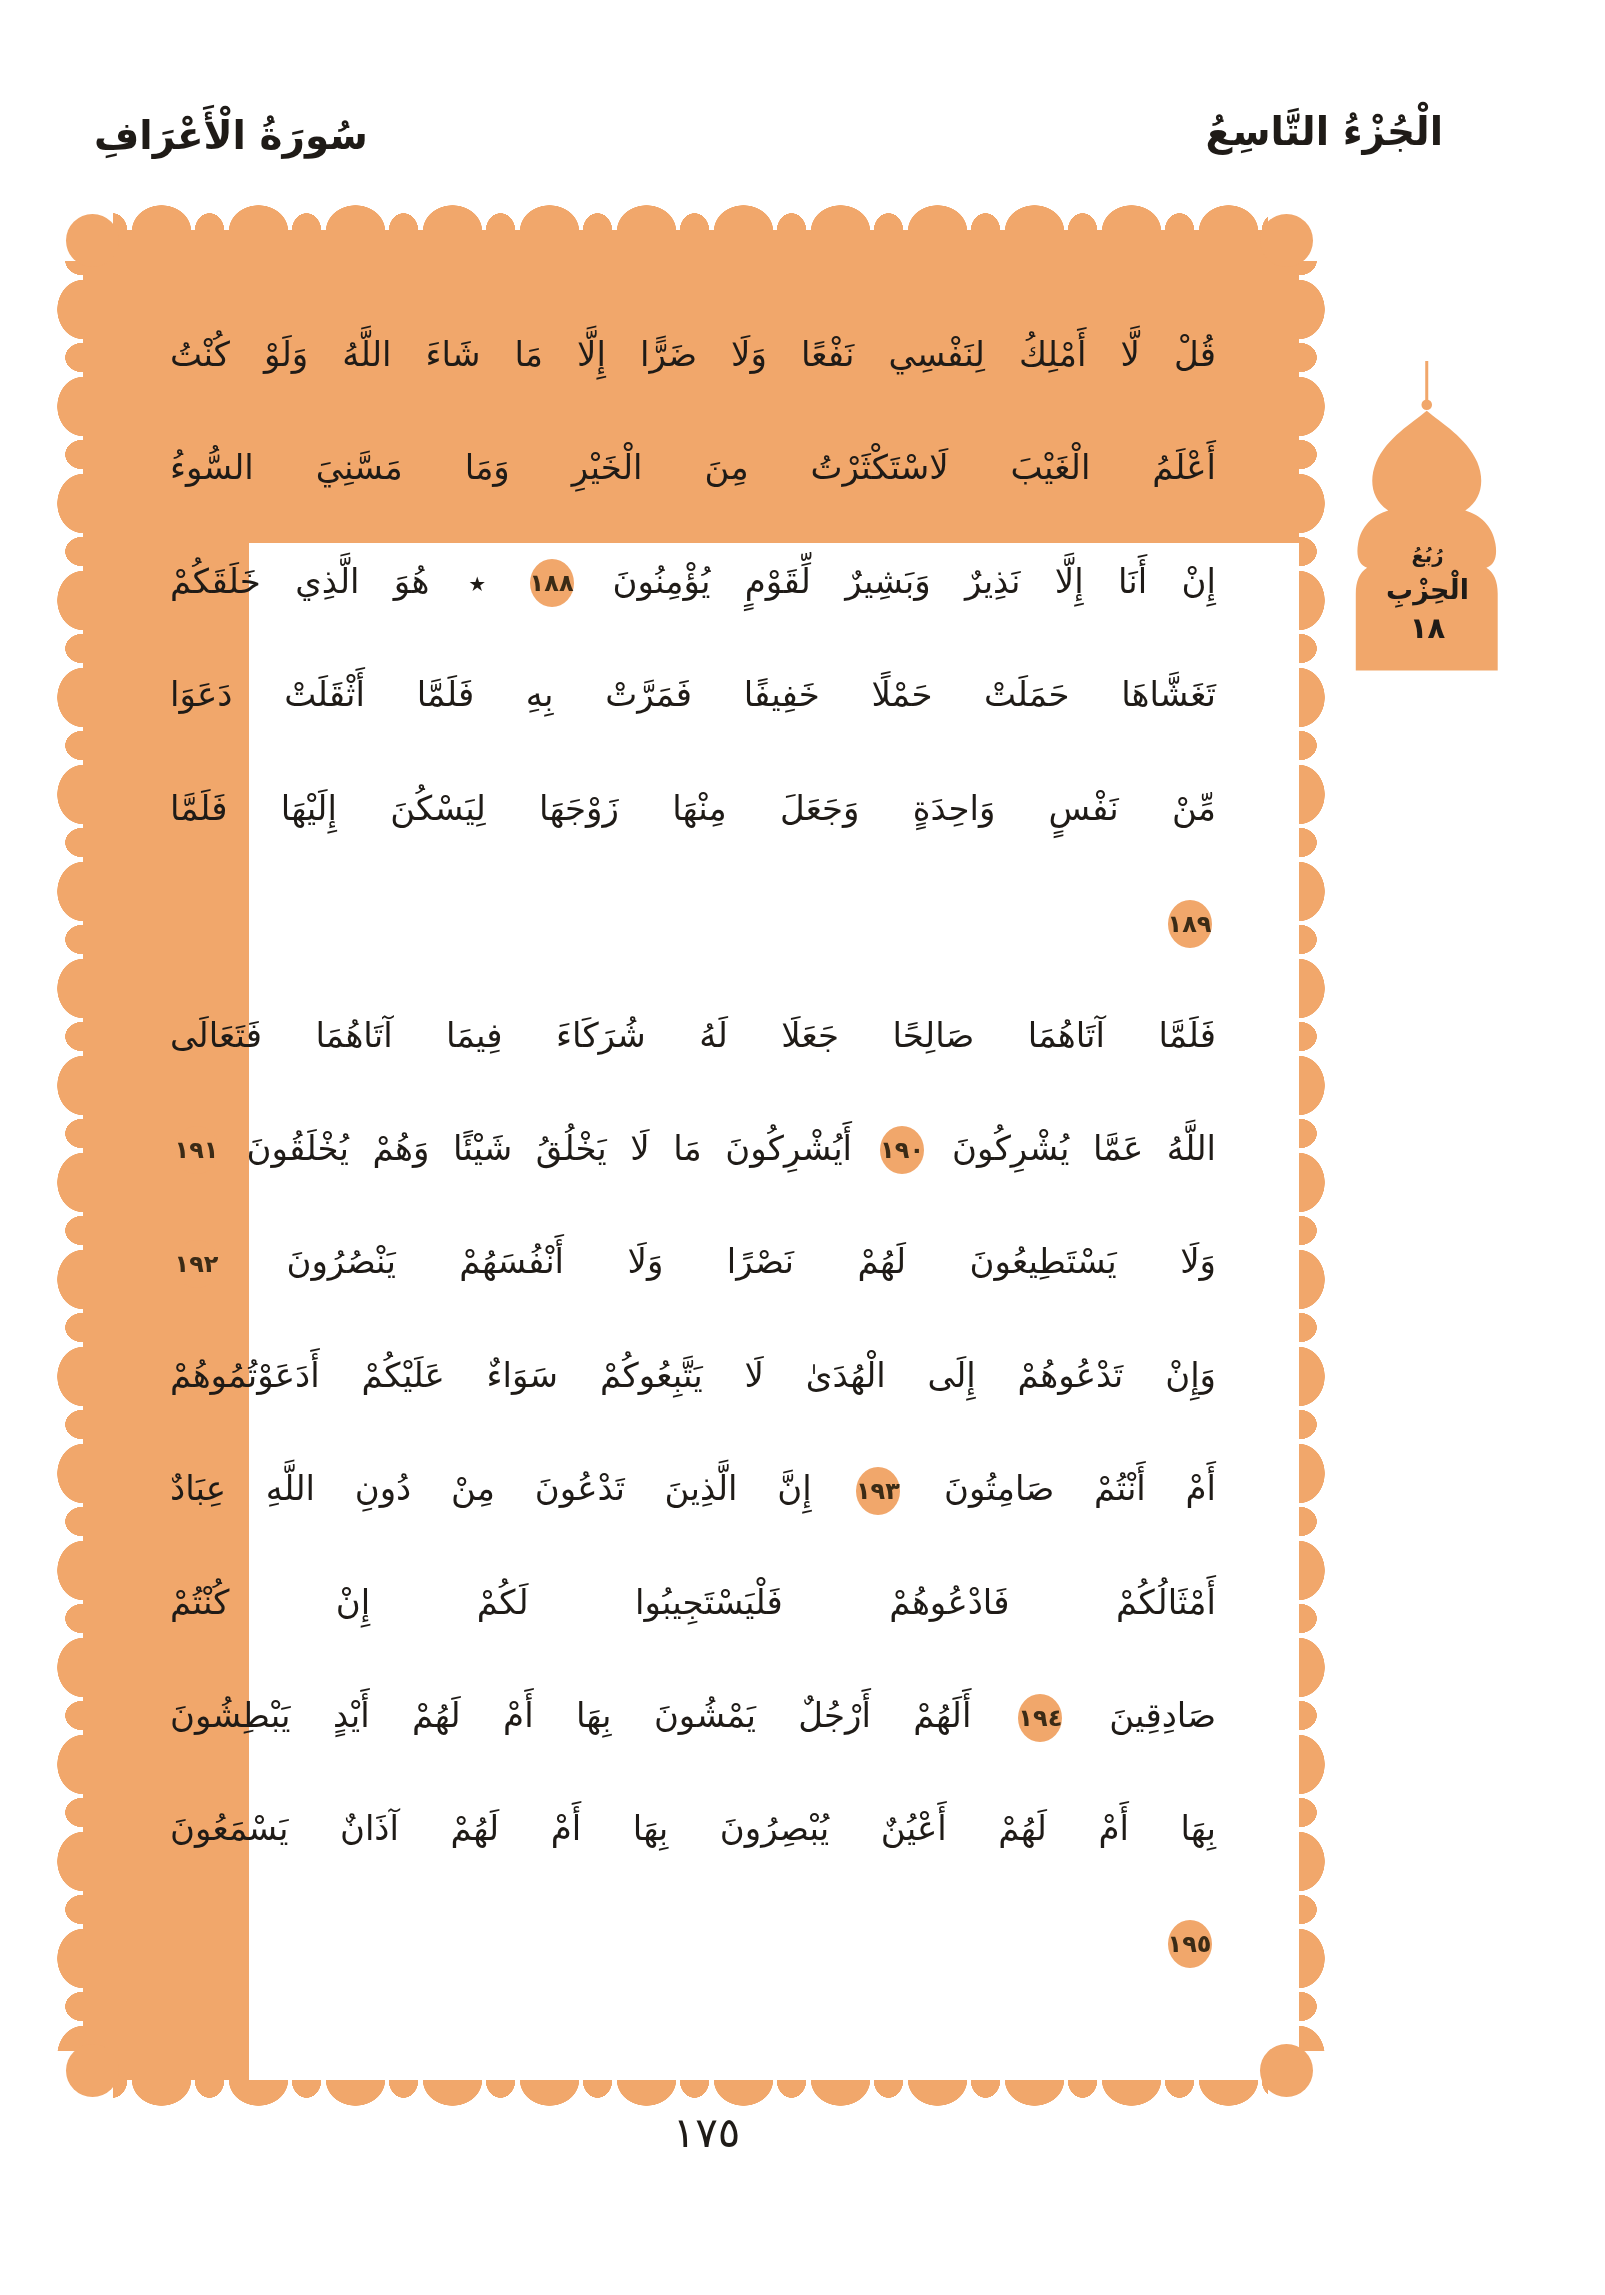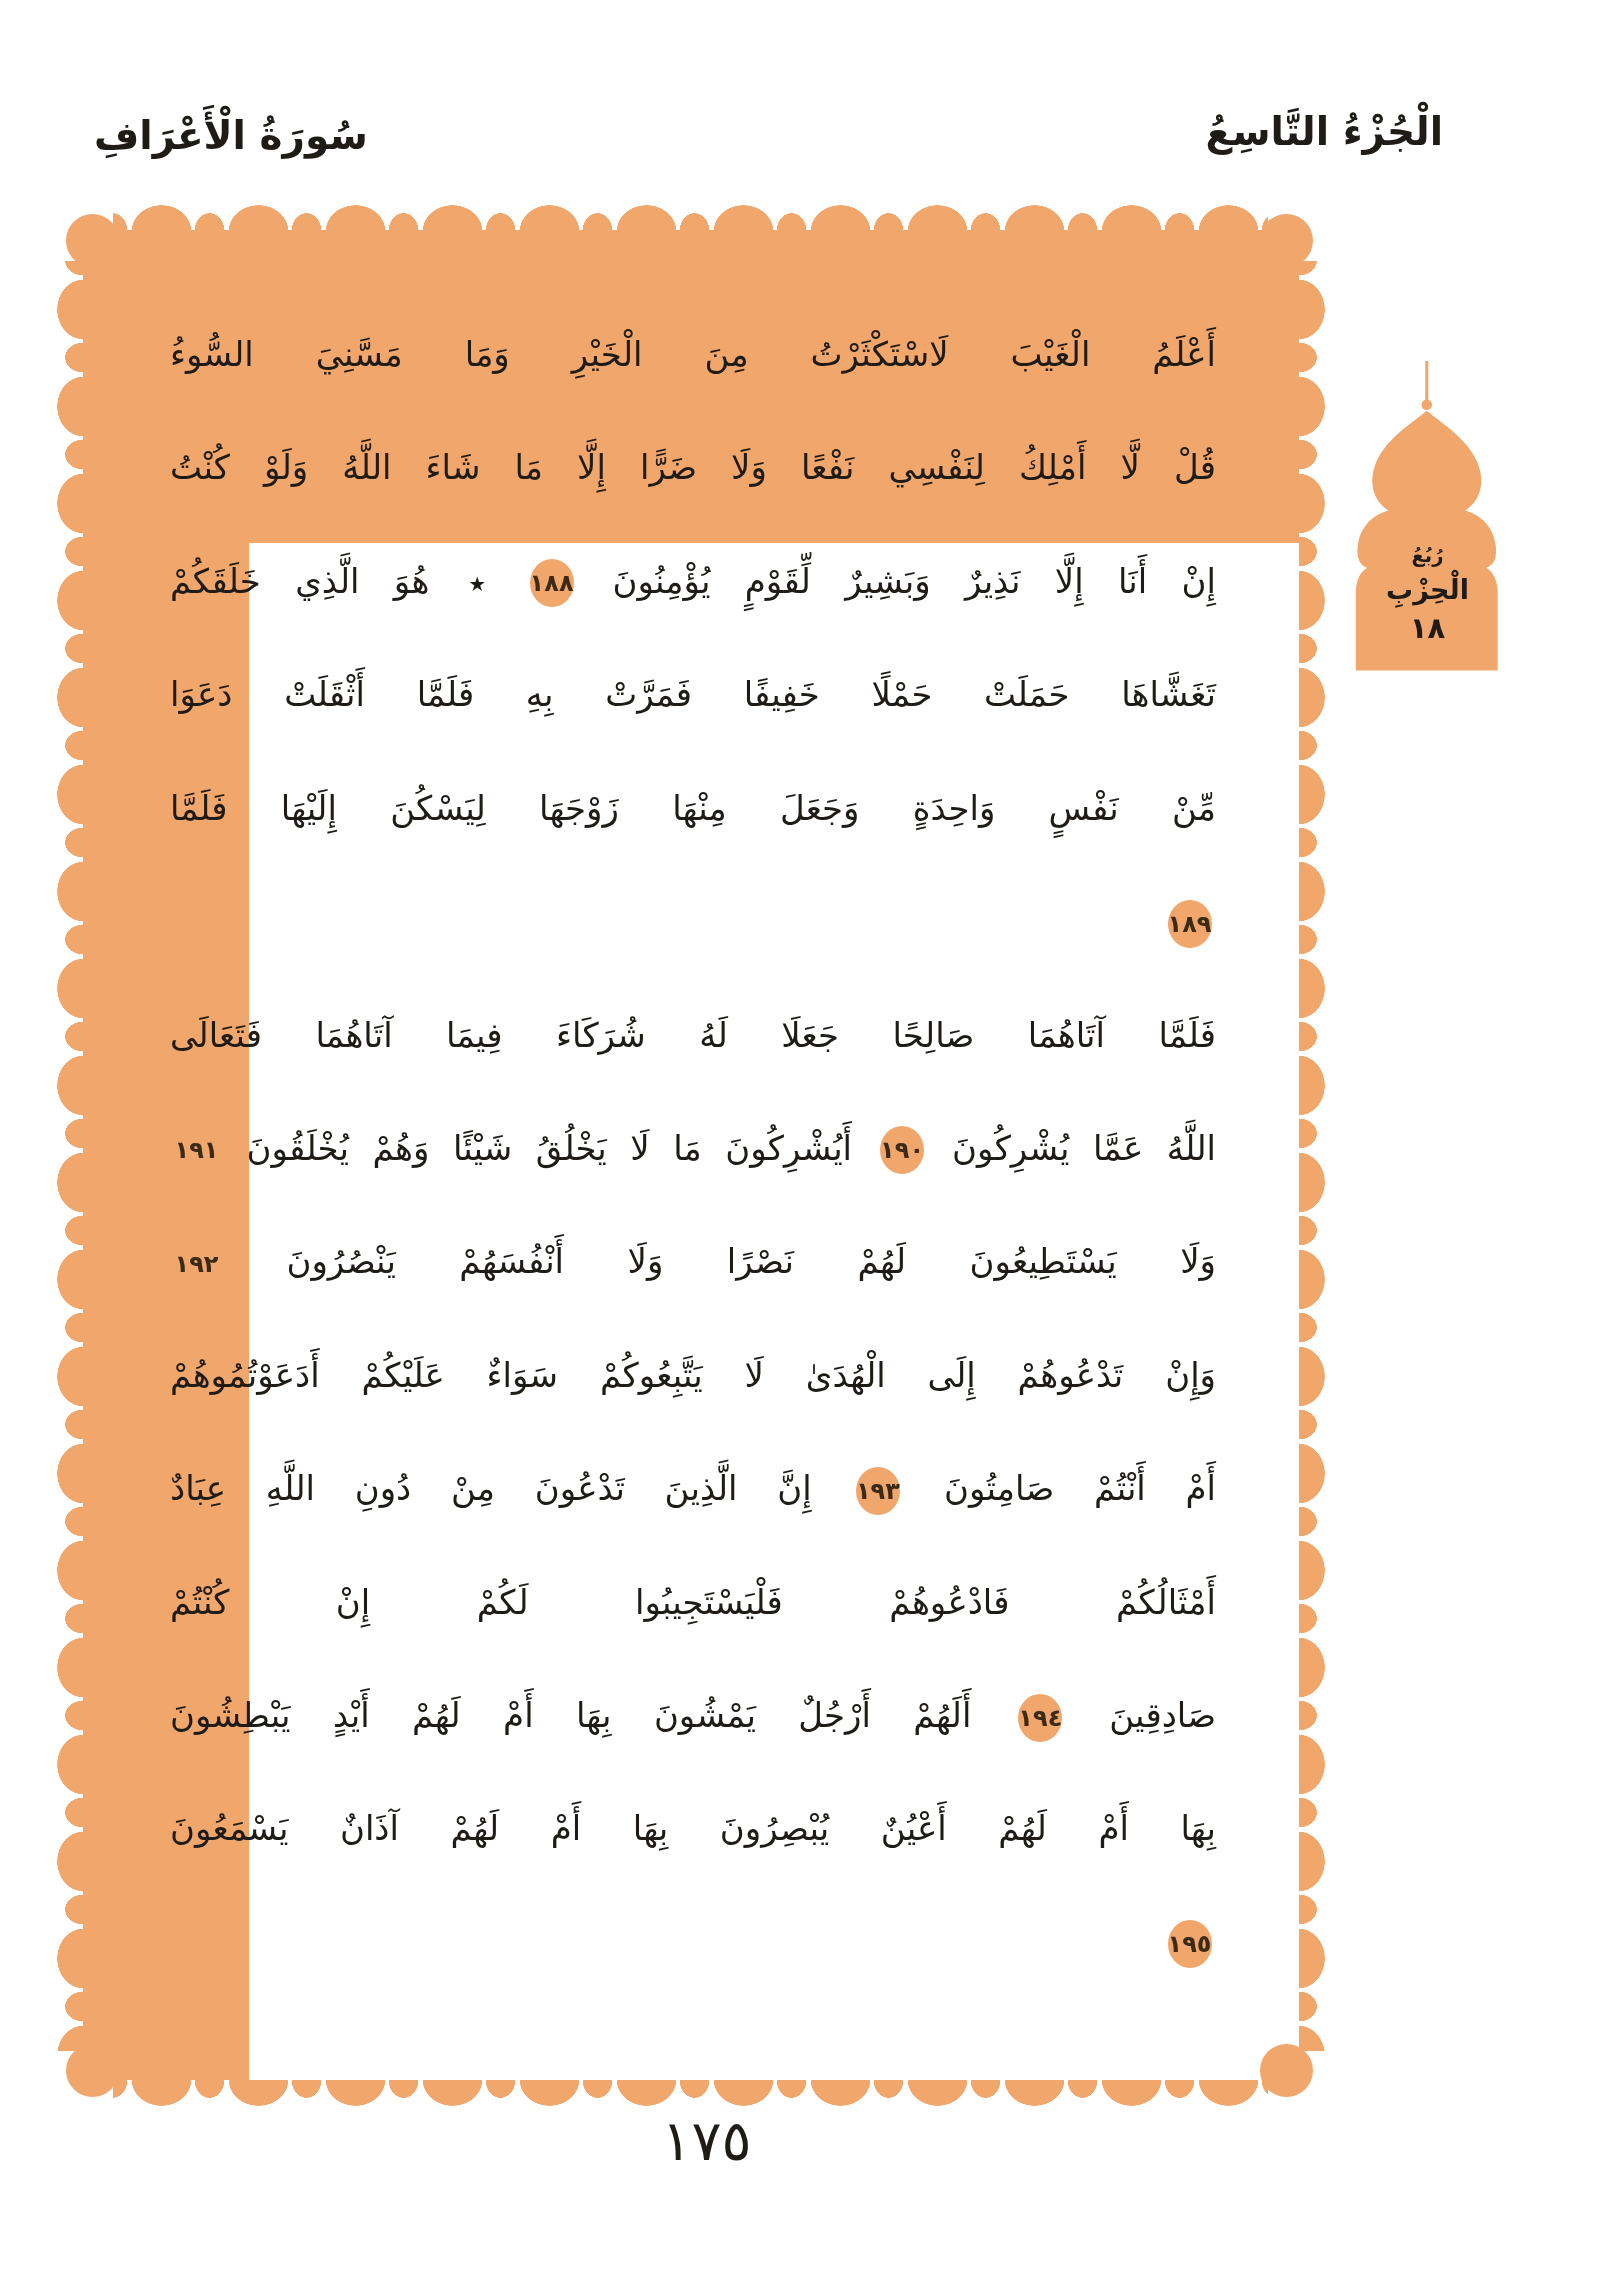--- a/index.html
+++ b/index.html
@@ -66,21 +66,21 @@
   #hizb-dome { position:absolute; left:1352px; top:361px; width:151px; height:311px; color:var(--accent); }
   #hizb-dome svg { position:absolute; left:0; top:0; }
   #hizb-label { position:absolute; left:0; top:180px; width:151px; text-align:center;
     direction:rtl; color:var(--ink); }
   #hizb-label .l1 { font-size:19.6px; font-weight:bold; line-height:29px; }
   #hizb-label .l2 { font-size:27px; font-weight:bold; line-height:39px; }
   #hizb-label .l3 { font-size:29px; font-weight:bold; line-height:39px; }
 
   
   #page-number { position:absolute; left:631px; top:2108px; width:151px;
-    text-align:center; font-size:56px; color:var(--ink); }
+    text-align:center; font-size:42px; color:var(--ink); }
 </style>
 </head>
 <body>
 
 <div id="page">
 
   <div id="surah-header" class="runhead">سُورَةُ الْأَعْرَافِ</div>
 
   <div id="juz-header" class="runhead">الْجُزْءُ التَّاسِعُ</div>
 
@@ -90,22 +90,22 @@
   <div class="edge edge-top"></div>
   <div class="edge edge-bottom"></div>
   <div class="edge edge-left"></div>
   <div class="edge edge-right"></div>
   <div class="corner c-tl"></div>
   <div class="corner c-tr"></div>
   <div class="corner c-bl"></div>
   <div class="corner c-br"></div>
 
   <div id="text-area">
+      <div class="mushaf-line"><span class="ayah-seg">قُلْ لَّا أَمْلِكُ لِنَفْسِي نَفْعًا وَلَا ضَرًّا إِلَّا مَا شَاءَ اللَّهُ وَلَوْ كُنْتُ</span> </div>
       <div class="mushaf-line"><span class="ayah-seg">أَعْلَمُ الْغَيْبَ لَاسْتَكْثَرْتُ مِنَ الْخَيْرِ وَمَا مَسَّنِيَ السُّوءُ</span> </div>
-      <div class="mushaf-line"><span class="ayah-seg">قُلْ لَّا أَمْلِكُ لِنَفْسِي نَفْعًا وَلَا ضَرًّا إِلَّا مَا شَاءَ اللَّهُ وَلَوْ كُنْتُ</span> </div>
       <div class="mushaf-line"><span class="ayah-seg">إِنْ أَنَا إِلَّا نَذِيرٌ وَبَشِيرٌ لِّقَوْمٍ يُؤْمِنُونَ</span> <span class="verse-marker">
           <span class="num" style="color: rgb(59, 43, 22);">١٨٨</span>
         </span> <span class="rub-star">٭</span> <span class="ayah-seg">هُوَ الَّذِي خَلَقَكُمْ</span> </div>
       <div class="mushaf-line"><span class="ayah-seg">تَغَشَّاهَا حَمَلَتْ حَمْلًا خَفِيفًا فَمَرَّتْ بِهِ فَلَمَّا أَثْقَلَتْ دَعَوَا</span> </div>
       <div class="mushaf-line"><span class="ayah-seg">مِّنْ نَفْسٍ وَاحِدَةٍ وَجَعَلَ مِنْهَا زَوْجَهَا لِيَسْكُنَ إِلَيْهَا فَلَمَّا</span> </div>
       <div class="mushaf-line"> <span class="verse-marker">
           <span class="num" style="color: rgb(59, 43, 22);">١٨٩</span>
         </span> </div>
       <div class="mushaf-line"><span class="ayah-seg">فَلَمَّا آتَاهُمَا صَالِحًا جَعَلَا لَهُ شُرَكَاءَ فِيمَا آتَاهُمَا فَتَعَالَى</span> </div>
       <div class="mushaf-line"><span class="ayah-seg">اللَّهُ عَمَّا يُشْرِكُونَ</span> <span class="verse-marker">

